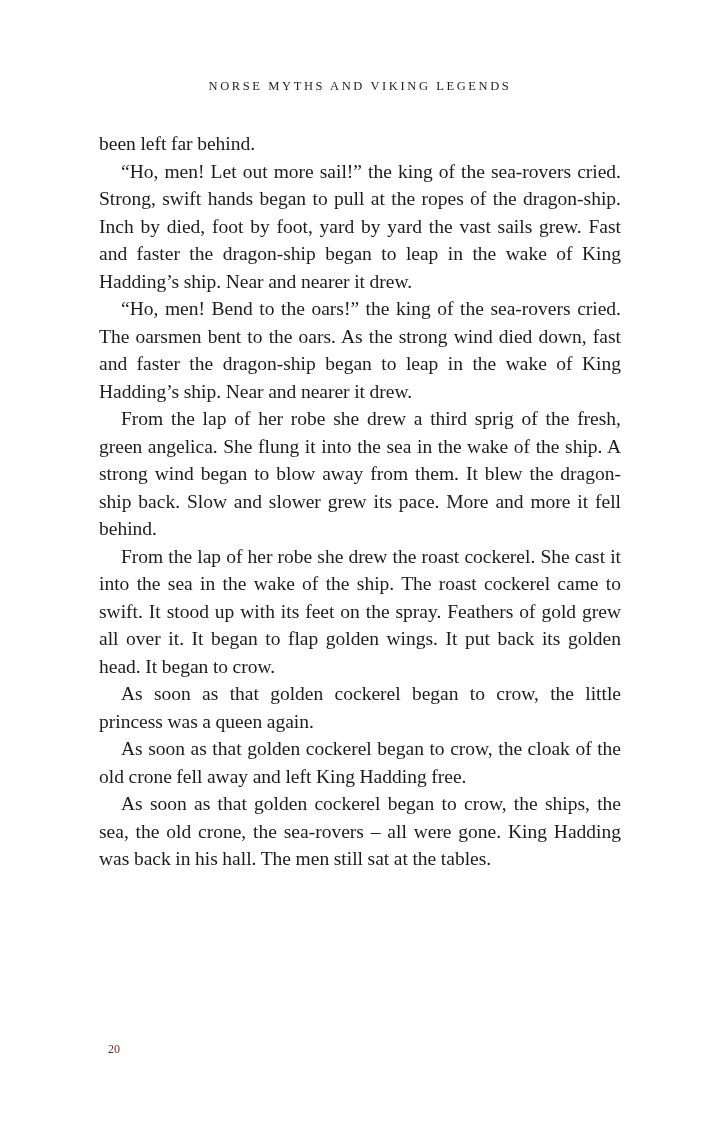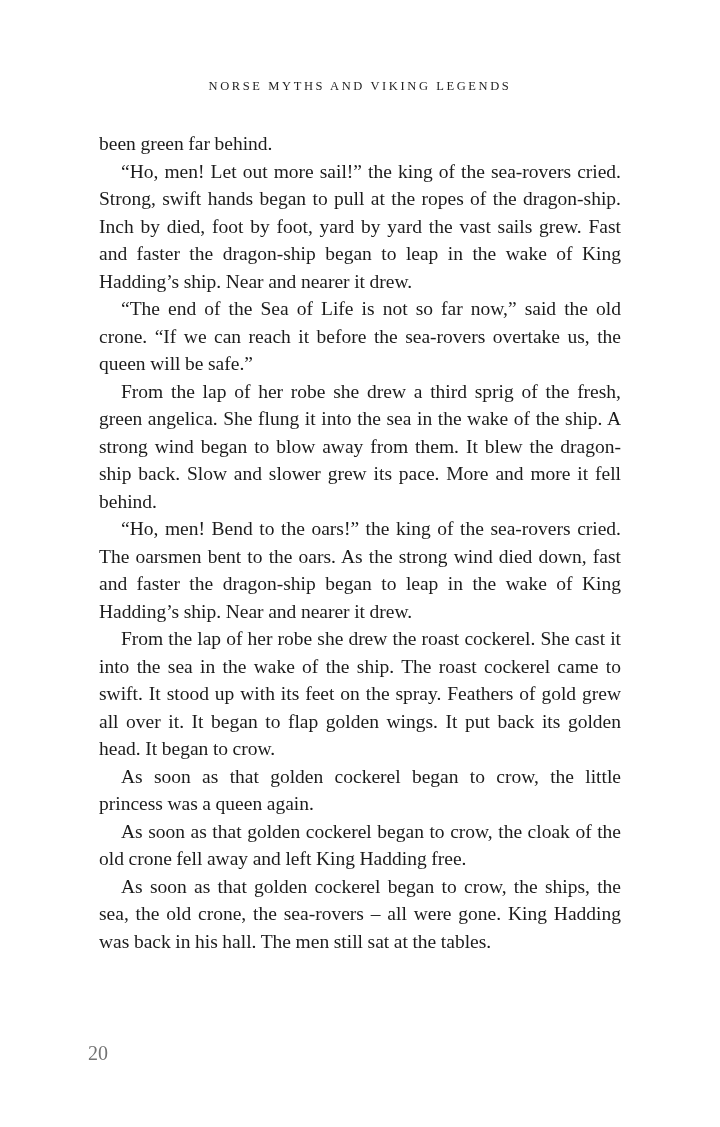--- a/index.html
+++ b/index.html
@@ -44,37 +44,36 @@
   .body-text p {
     margin: 0;
     padding: 0;
   }
   .body-text p.indent {
     text-indent: 22px;
   }
   .page-number {
     position: absolute;
     top: 1042px;
-    left: 88px;
-    font-size: 20px;
-    color: #737373;
+    left: 108px;
+    font-size: 12px;
+    color: #7f1d1d;
   }
 </style>
 </head>
 <body>
 
 <div class="book-page">
   <div class="running-header">NORSE MYTHS AND VIKING LEGENDS</div>
 
   <div class="body-text" id="body-text">
-      <p class="no-indent">been green far behind.</p>
+      <p class="no-indent">been left far behind.</p>
       <p class="indent">“Ho, men! Let out more sail!” the king of the sea-rovers cried. Strong, swift hands began to pull at the ropes of the dragon-ship. Inch by died, foot by foot, yard by yard the vast sails grew. Fast and faster the dragon-ship began to leap in the wake of King Hadding’s ship. Near and nearer it drew.</p>
-      <p class="indent">“The end of the Sea of Life is not so far now,” said the old crone. “If we can reach it before the sea-rovers overtake us, the queen will be safe.”</p>
+      <p class="indent">“Ho, men! Bend to the oars!” the king of the sea-rovers cried. The oarsmen bent to the oars. As the strong wind died down, fast and faster the dragon-ship began to leap in the wake of King Hadding’s ship. Near and nearer it drew.</p>
       <p class="indent">From the lap of her robe she drew a third sprig of the fresh, green angelica. She flung it into the sea in the wake of the ship. A strong wind began to blow away from them. It blew the dragon-ship back. Slow and slower grew its pace. More and more it fell behind.</p>
-      <p class="indent">“Ho, men! Bend to the oars!” the king of the sea-rovers cried. The oarsmen bent to the oars. As the strong wind died down, fast and faster the dragon-ship began to leap in the wake of King Hadding’s ship. Near and nearer it drew.</p>
       <p class="indent">From the lap of her robe she drew the roast cockerel. She cast it into the sea in the wake of the ship. The roast cockerel came to swift. It stood up with its feet on the spray. Feathers of gold grew all over it. It began to flap golden wings. It put back its golden head. It began to crow.</p>
       <p class="indent">As soon as that golden cockerel began to crow, the little princess was a queen again.</p>
       <p class="indent">As soon as that golden cockerel began to crow, the cloak of the old crone fell away and left King Hadding free.</p>
       <p class="indent">As soon as that golden cockerel began to crow, the ships, the sea, the old crone, the sea-rovers – all were gone. King Hadding was back in his hall. The men still sat at the tables.</p>
     </div>
 
   <div class="page-number">20</div>
 </div>
 
 </body></html>

